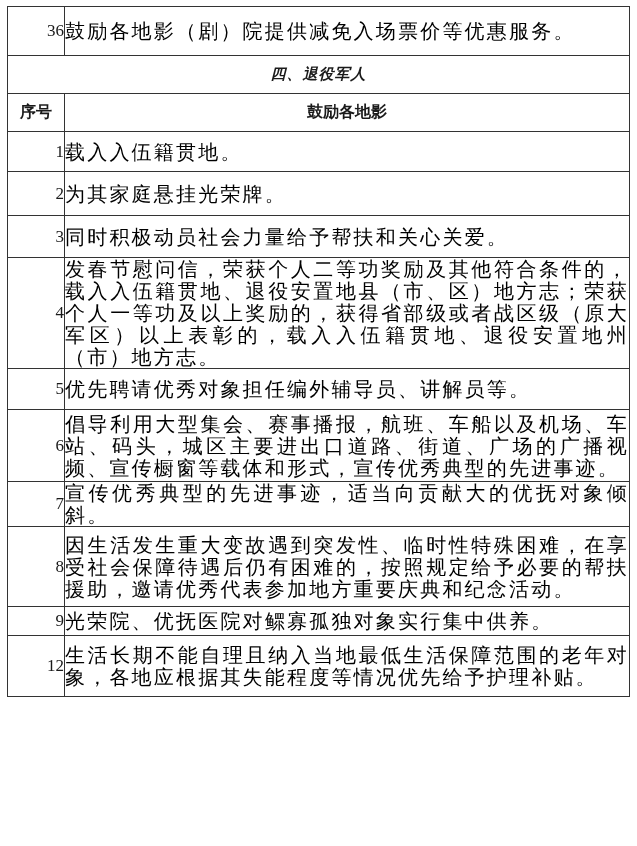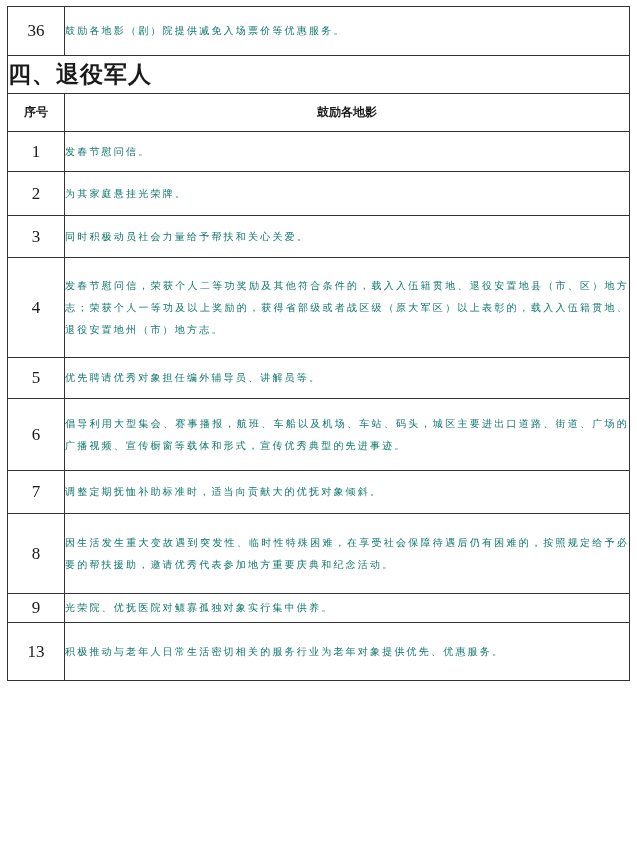--- a/index.html
+++ b/index.html
@@ -2,26 +2,26 @@
 <html><head>
 <meta charset="utf-8">
 <style>
   html, body { margin: 0; padding: 0; background: #ffffff; }
   body { width: 637px; height: 846px; position: relative; overflow: hidden;
          font-family: "DejaVu Serif", "Liberation Serif", serif; color: #1a1a1a; }
   table.doc { position: absolute; left: 7px; top: 6px; width: 623px;
               border-collapse: collapse; table-layout: fixed; }
   table.doc td, table.doc th { border: 1.5px solid #333; padding: 0; }
   col.c-num { width: 57px; }
-  td.num { text-align: center; font-family: "Liberation Serif", serif; font-size: 17px; }
-  td.txt { padding: 2px 6px 2px 9px; font-size: 10px; line-height: 22px;
-           letter-spacing: 2.2px; text-align: justify; color: #0f766e; margin-left: 48px; }
-  td.section { font-weight: bold; font-size: 23px;
-               font-family: "DejaVu Serif", serif; letter-spacing: 1px; }
-  th { font-family: Liberation Serif, serif; font-weight: bold; font-size: 12px; }
+  td.num { text-align: right; font-family: "Liberation Serif", serif; font-size: 17px; }
+  td.txt { padding: 2px 6px 2px 9px; font-size: 20px; line-height: 22px;
+           letter-spacing: 2.2px; text-align: justify; color: #000000; margin-left: 48px; }
+  td.section { text-align: center; font-weight: bold; font-size: 15px;
+               font-family: "DejaVu Serif", serif; letter-spacing: 1px; font-style: italic; }
+  th { font-family: Liberation Serif, serif; font-weight: bold; font-size: 16px; }
 </style>
 </head>
 <body>
 
 <table class="doc">
   <colgroup>
       <col class="c-num">
       <col>
     </colgroup>
   <tbody>
@@ -31,21 +31,21 @@
   </tr>
   <tr style="height:38px">
     <td class="section" colspan="2">四、退役军人</td>
   </tr>
   <tr style="height:38px">
     <th>序号</th>
     <th>鼓励各地影</th>
   </tr>
   <tr style="height:40px">
     <td class="num">1</td>
-    <td class="txt">发春节慰问信。</td>
+    <td class="txt">载入入伍籍贯地。</td>
   </tr>
   <tr style="height:44px">
     <td class="num">2</td>
     <td class="txt">为其家庭悬挂光荣牌。</td>
   </tr>
   <tr style="height:42px">
     <td class="num">3</td>
     <td class="txt">同时积极动员社会力量给予帮扶和关心关爱。</td>
   </tr>
   <tr style="height:100px">
@@ -55,28 +55,28 @@
   <tr style="height:41px">
     <td class="num">5</td>
     <td class="txt">优先聘请优秀对象担任编外辅导员、讲解员等。</td>
   </tr>
   <tr style="height:72px">
     <td class="num">6</td>
     <td class="txt">倡导利用大型集会、赛事播报，航班、车船以及机场、车站、码头，城区主要进出口道路、街道、广场的广播视频、宣传橱窗等载体和形式，宣传优秀典型的先进事迹。</td>
   </tr>
   <tr style="height:43px">
     <td class="num">7</td>
-    <td class="txt">调整定期抚恤补助标准时，适当向贡献大的优抚对象倾斜。</td>
+    <td class="txt">宣传优秀典型的先进事迹，适当向贡献大的优抚对象倾斜。</td>
   </tr>
   <tr style="height:80px">
     <td class="num">8</td>
     <td class="txt">因生活发生重大变故遇到突发性、临时性特殊困难，在享受社会保障待遇后仍有困难的，按照规定给予必要的帮扶援助，邀请优秀代表参加地方重要庆典和纪念活动。</td>
   </tr>
   <tr style="height:29px">
     <td class="num">9</td>
     <td class="txt">光荣院、优抚医院对鳏寡孤独对象实行集中供养。</td>
   </tr>
-  <tr style="height:58px">
-    <td class="num">13</td>
-    <td class="txt">积极推动与老年人日常生活密切相关的服务行业为老年对象提供优先、优惠服务。</td>
+  <tr style="height:61px">
+    <td class="num">12</td>
+    <td class="txt">生活长期不能自理且纳入当地最低生活保障范围的老年对象，各地应根据其失能程度等情况优先给予护理补贴。</td>
   </tr>
 </tbody>
   </table>
 
 </body></html>

